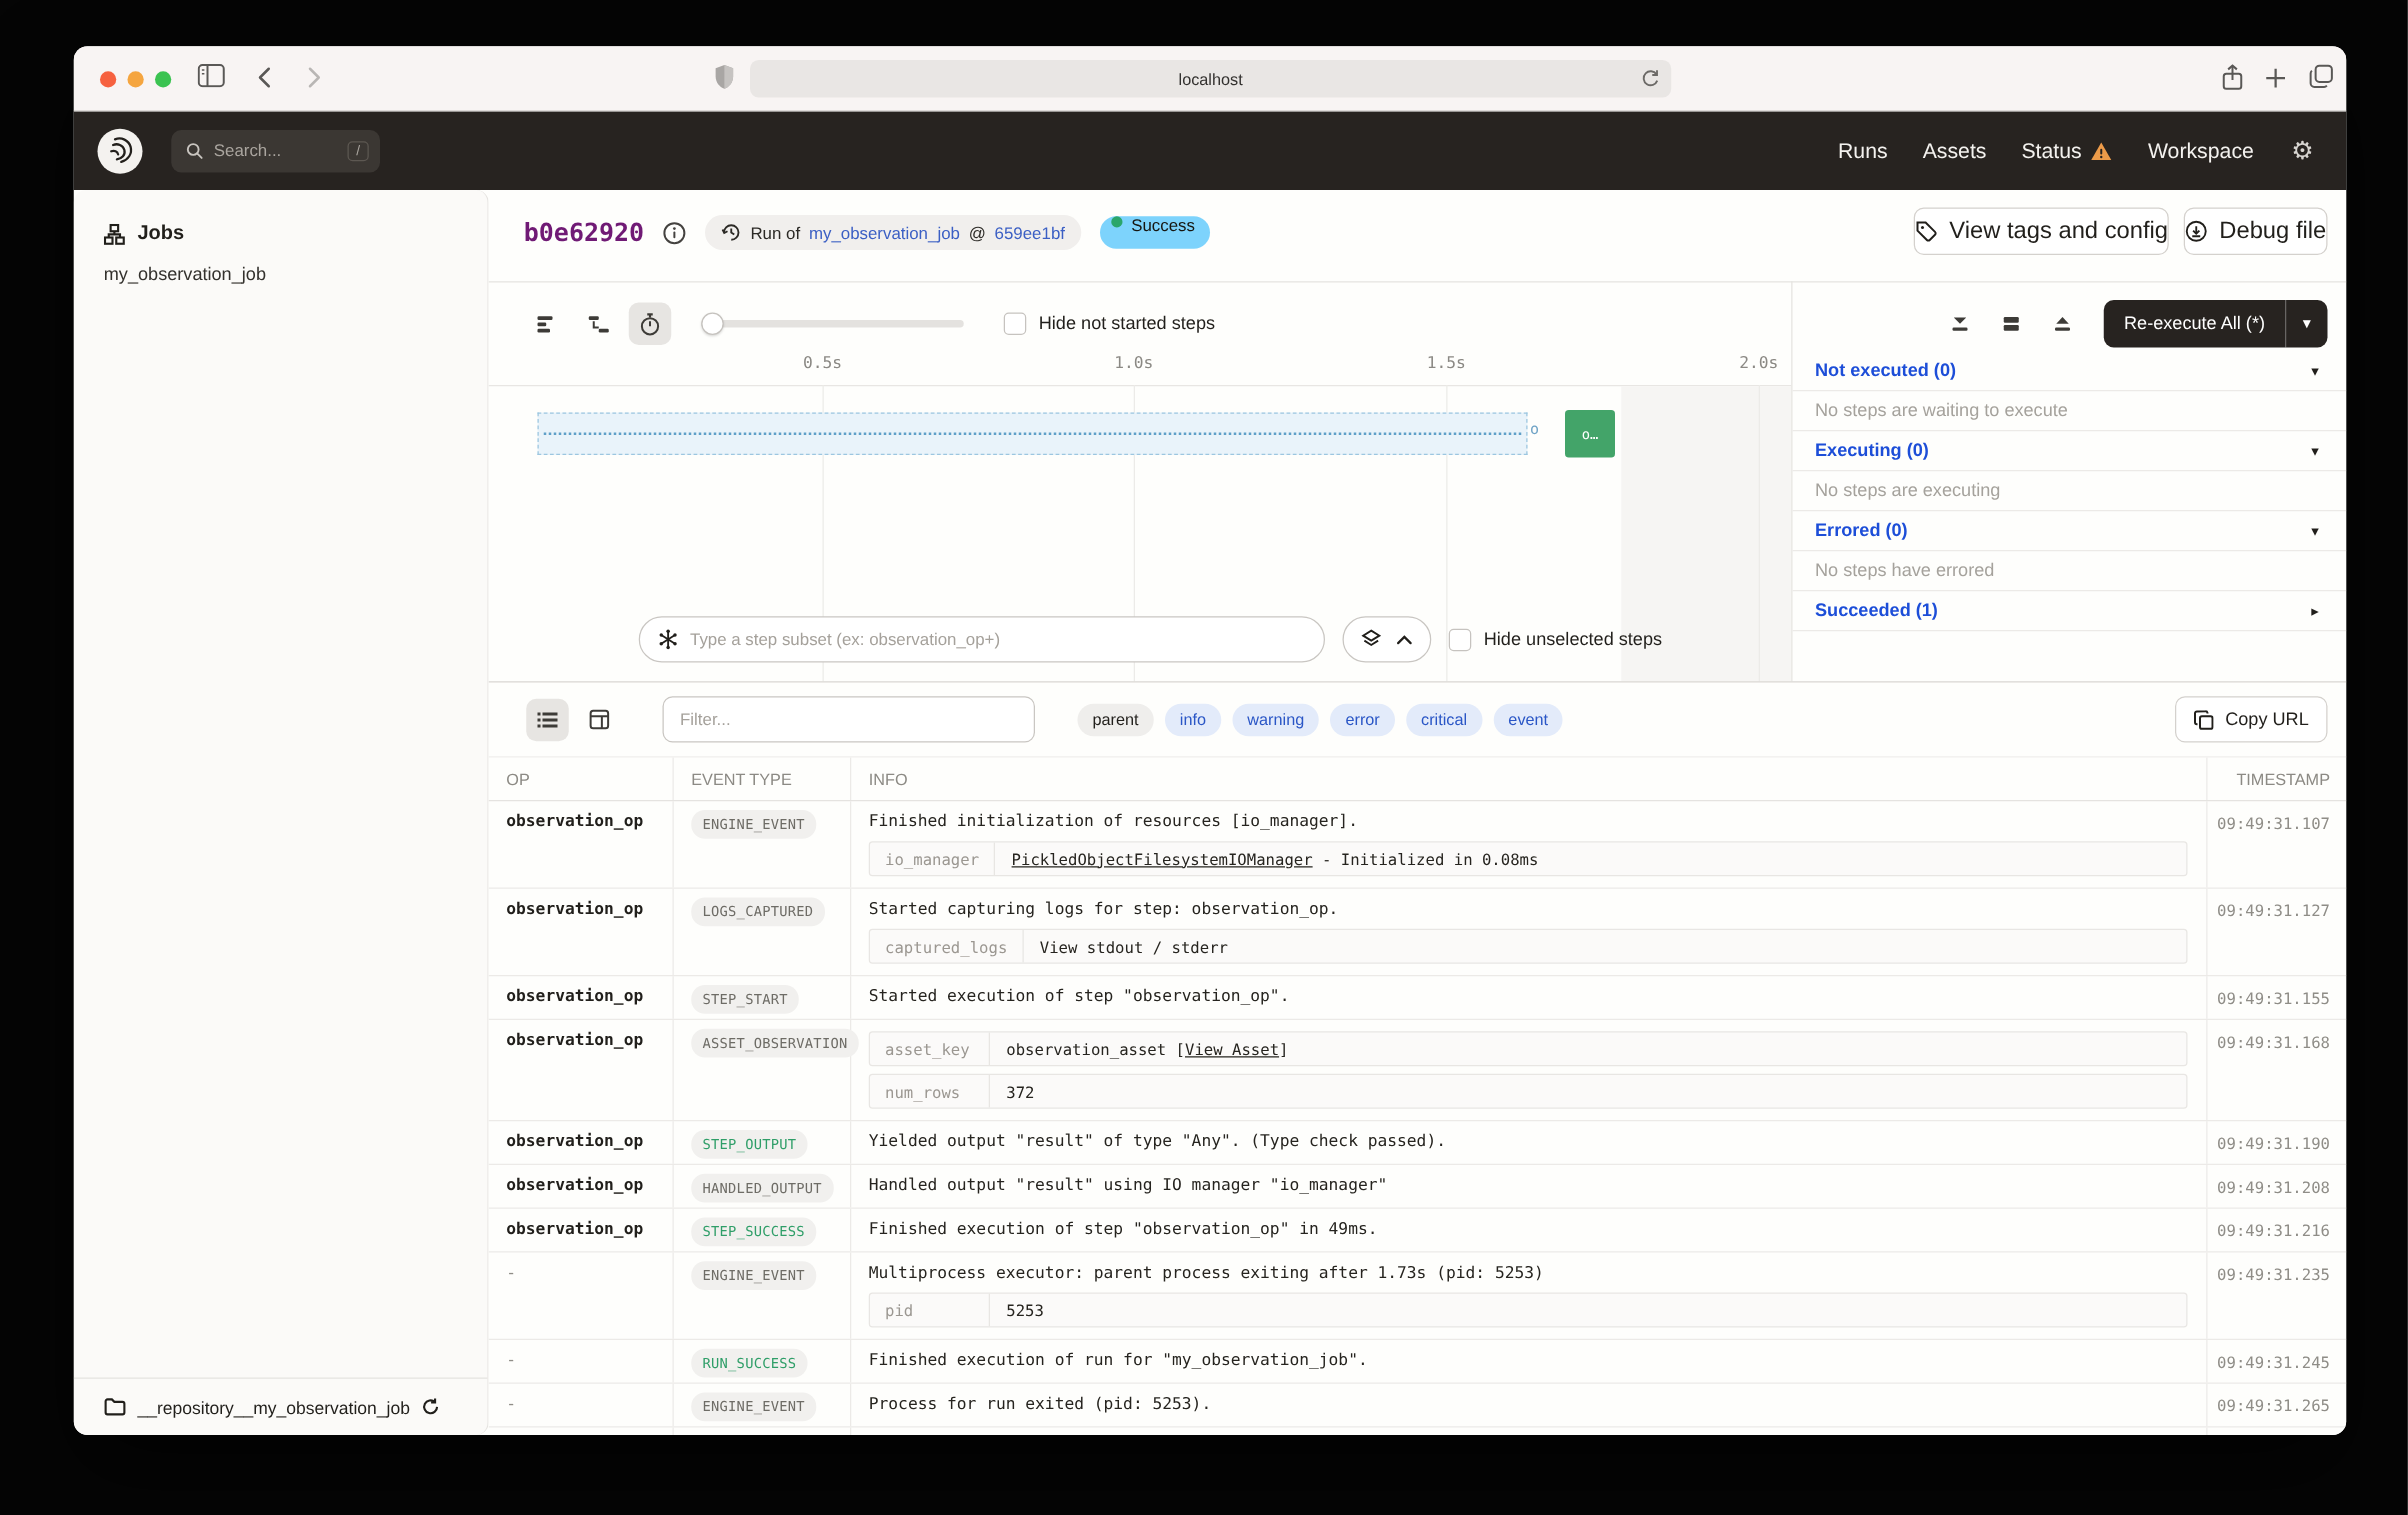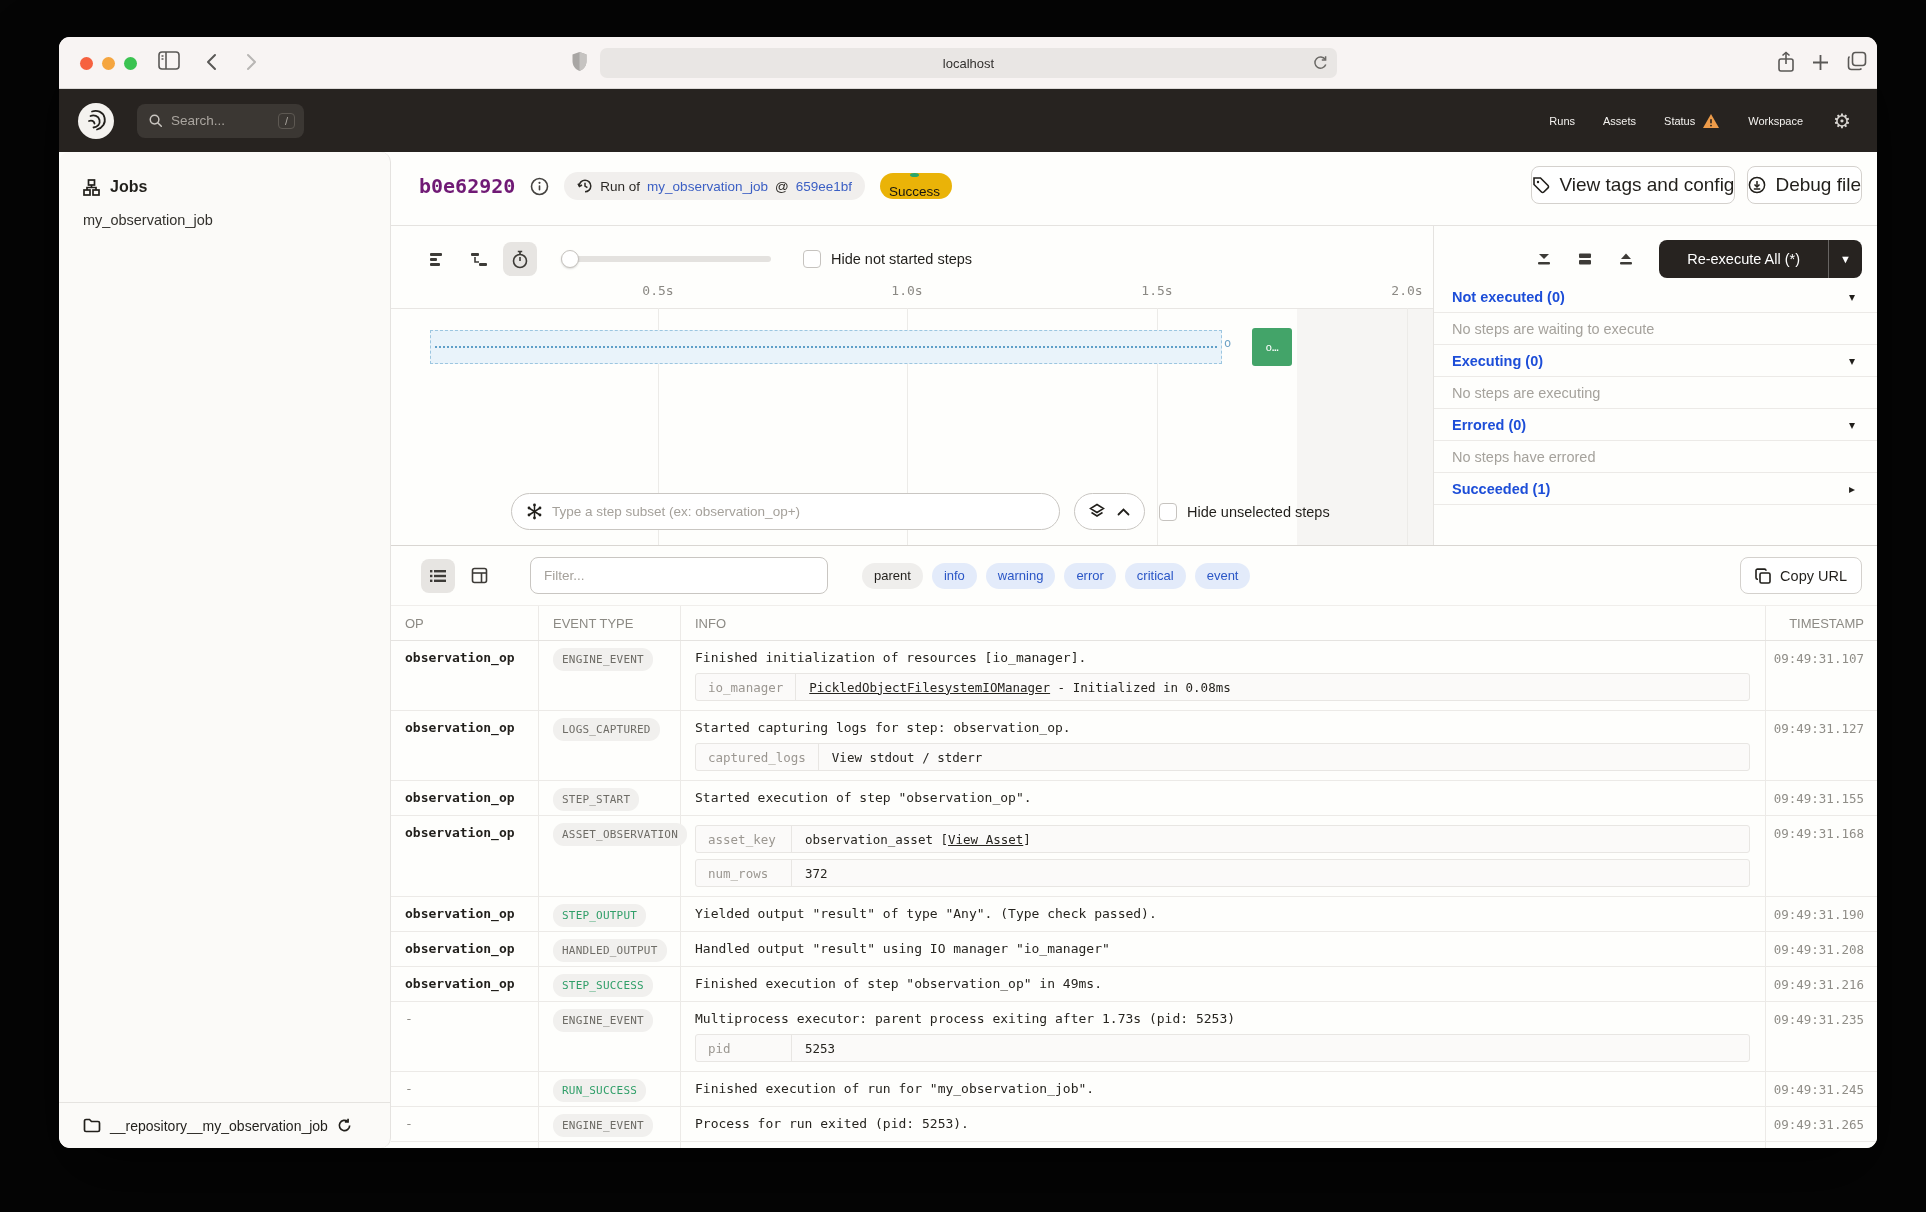--- a/index.html
+++ b/index.html
@@ -20,42 +20,42 @@
   .url-refresh { position:absolute; right:9px; top:7px; color:#6c6a67; }
 
   
   .navbar { height:63px; background:#272320; display:flex; align-items:center; padding:0 26px 0 19px; }
   .logo { width:36px; height:36px; border-radius:50%; background:#f4f2ef; display:flex; align-items:center; justify-content:center; }
   .nav-search { margin-left:23px; width:167px; height:34px; background:#3b3733; border-radius:8px;
                 display:flex; align-items:center; padding:0 9px 0 11px; gap:8px; }
   .nav-search .ph { flex:1; font-size:13.5px; color:#aaa59f; }
   .kbd { border:1px solid #5d5852; border-radius:4px; padding:1px 6px; font-size:11px; color:#aaa59f; }
   .nav-links { margin-left:auto; display:flex; align-items:center; gap:28px; }
-  .nav-link { font-size:11px; color:#f4f2ef; font-weight:500; display:flex; align-items:center; gap:7px; cursor:default; }
+  .nav-link { font-size:17px; color:#f4f2ef; font-weight:500; display:flex; align-items:center; gap:7px; cursor:default; }
   .gear { color:#d8d5d1; font-size:20px; margin-left:2px; line-height:1; }
 
   
   .content { position:relative; display:flex; height:996px; }
   .sidebar { position:relative; width:332px; background:#fbfaf8; border-right:1px solid #e5e3e0; flex:none;border-radius:10px; }
   .jobs-hdr { display:flex; align-items:center; gap:10px; padding:26px 0 0 24px; font-size:16px; font-weight:700; color:#211f1b; }
   .job-item { margin-top:16px; padding-left:24px; font-size:14.5px; color:#33312d; }
   .repo-row { position:absolute; bottom:0; left:0; right:0; height:46px; border-top:1px solid #e5e3e0;
               display:flex; align-items:center; gap:9px; padding-left:24px; font-size:14px; color:#211f1b; }
 
   .main { position:relative; flex:1; background:#fefefc; }
 
   
   .run-hdr { position:absolute; left:28px; top:13px; height:42px; display:flex; align-items:center; gap:15px; }
   .run-id { font-family:"DejaVu Sans Mono", monospace; font-size:20px; font-weight:700; color:#701a75; }
   .info-ic { color:#454340; display:flex; }
   .runof-pill { height:28px; background:#f1efed; border-radius:15px; display:flex; align-items:center;
                 gap:7px; padding:0 13px; font-size:13.5px; color:#2c2a26; }
   .lnk { color:#3b5fc4; }
-  .status-pill { height:26px; background:#eab308; border-radius:13px; display:flex; align-items:center;
-                 gap:7px; padding:0 12px 0 9px; font-size:13.5px; color:#16150f;flex-direction:column; }
+  .status-pill { height:26px; background:#7dd3fc; border-radius:13px; display:flex; align-items:flex-start;
+                 gap:7px; padding:0 12px 0 9px; font-size:13.5px; color:#16150f; }
   .dot-green { width:9px; height:9px; border-radius:50%; background:#2aa66b; }
   .hdr-btns { position:absolute; right:15px; top:14px; display:flex; gap:12px; }
   .btn-outline { height:38px; background:#fff; border:1px solid #d4d1cd; border-radius:8px; display:flex;
                  align-items:center; gap:9px; padding:0 0; font-size:19px; color:#211f1b; }
   .hdr-divider { position:absolute; left:0; right:0; top:73px; border-top:1px solid #e5e3e0; }
 
   
   .gtoolbar { position:absolute; left:30px; right:15px; top:88px; height:38px; display:flex; align-items:center; }
   .icon-btn { width:34px; height:34px; border-radius:8px; display:flex; align-items:center; justify-content:center;
               color:#3d3b37; background:transparent; border:none; }
@@ -64,21 +64,21 @@
   .slider { margin-left:24px; position:relative; width:210px; height:18px; }
   .slider .track { position:absolute; top:6px; left:0; right:0; height:6px; background:#e4e2df; border-radius:3px; }
   .slider .knob { position:absolute; top:0; left:0; width:18px; height:18px; background:#fff; border:1px solid #c5c2be;
                   border-radius:50%; box-shadow:0 1px 2px rgba(0,0,0,.15); }
   .chk-group { display:flex; align-items:center; gap:10px; }
   .gtoolbar .chk-group { margin-left:32px; }
   .checkbox { width:18px; height:18px; border:1.5px solid #c6c3bf; border-radius:4px; background:#fff; flex:none; }
   .chk-label { font-size:14.5px; color:#211f1b; }
   .tb-right { margin-left:auto; display:flex; align-items:center; gap:7px; }
   .reexec { margin-left:9px; height:38px; background:#272320; color:#fff; border-radius:8px; display:flex; align-items:stretch; }
-  .reexec .lbl { display:flex; align-items:center; padding:0 28px; font-size:14.5px; }
+  .reexec .lbl { display:flex; align-items:center; padding:0 16px; font-size:14.5px; }
   .reexec .caret { display:flex; align-items:center; justify-content:center; width:34px;
                    border-left:1px solid rgba(255,255,255,.3); font-size:11px; }
 
   
   .gantt { position:absolute; left:0; top:73px; width:1042px; height:320px; }
   .tick { position:absolute; top:58px; transform:translateX(-50%); font-family:"DejaVu Sans Mono", monospace;
           font-size:13px; color:#8b8984; }
   .t0{left:267px;} .t1{left:516px;} .t2{left:766px;} .t3{left:1016px;}
   .chart-top { position:absolute; left:0; right:0; top:83px; border-top:1px solid #e8e6e3; }
   .gridline { position:absolute; top:83px; bottom:0; width:1px; background:#ecebe8; }

